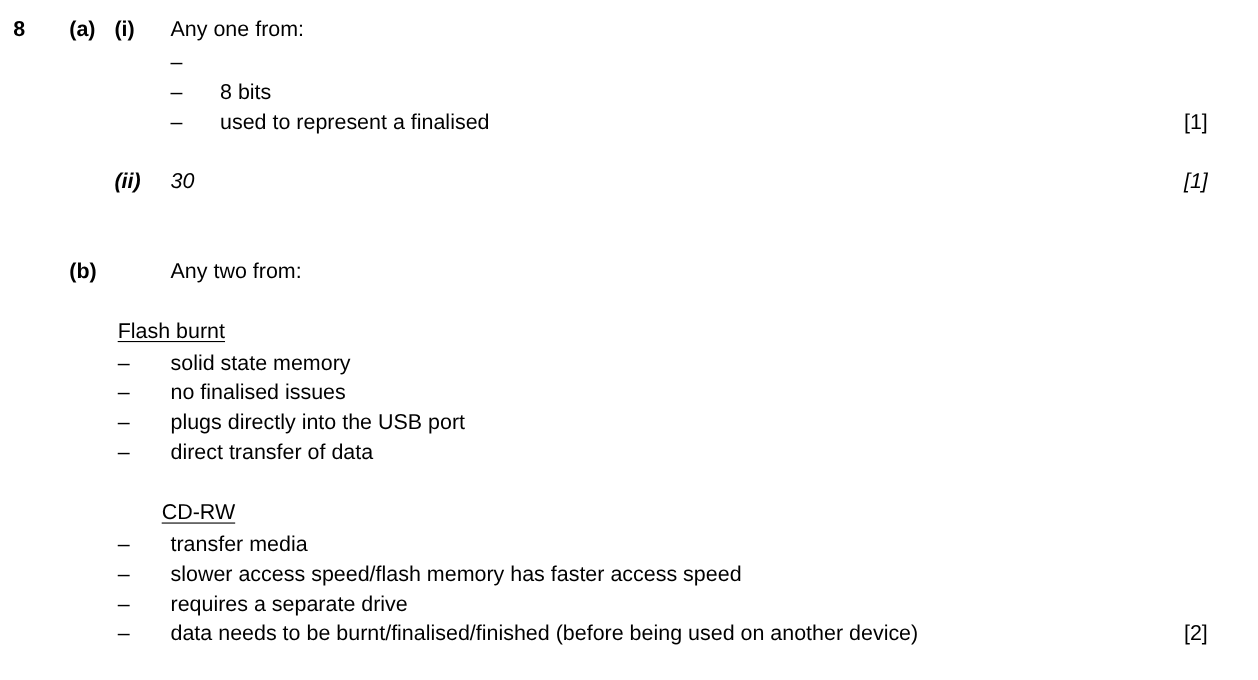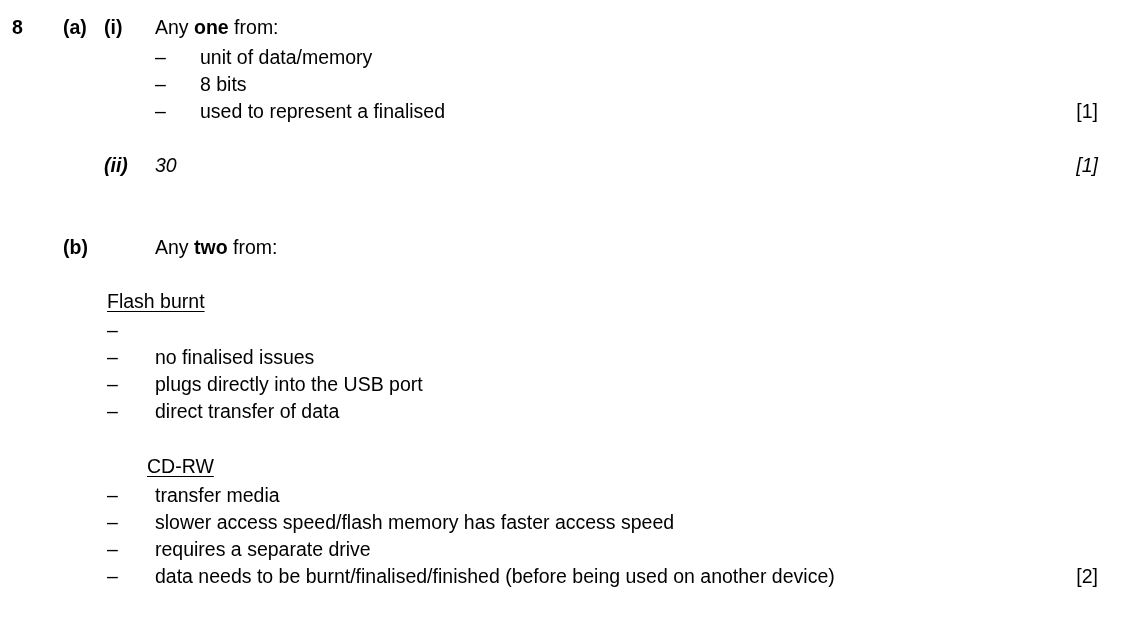--- a/index.html
+++ b/index.html
@@ -86,37 +86,36 @@
     text-underline-offset: 3px;
   }
   .col-marks {
     position: absolute;
     left: 0;
     top: 0;
     width: 1098px;
     text-align: right;
   }
 
-  .bold { font-weight: bold; text-align: right; }
+  .bold { font-weight: normal; text-align: right; }
 </style>
 </head>
 <body>
 
 <div class="page">
 
   <div class="row" style="top:14px;">
     <span class="col-qnum">8</span>
     <span class="col-part">(a)</span>
     <span class="col-roman">(i)</span>
     <span class="col-text"><span>Any </span><span class="bold">one</span><span> from:</span></span>
   </div>
 
   <div class="row" style="top:44px;">
     <span class="col-dash-a">–</span>
-    <span class="col-text-a">unit of data/memory</span>
   </div>
 
   <div class="row" style="top:71px;">
     <span class="col-dash-a">–</span>
     <span class="col-text-a">8 bits</span>
   </div>
 
   <div class="row" style="top:98px;">
     <span class="col-dash-a">–</span>
     <span class="col-text-a">used to represent a finalised</span>
@@ -133,20 +132,21 @@
     <span class="col-part">(b)</span>
     <span class="col-text"><span>Any </span><span class="bold">two</span><span> from:</span></span>
   </div>
 
   <div class="row" style="top:288px;">
     <span class="col-heading-b">Flash burnt</span>
   </div>
 
   <div class="row" style="top:317px;">
     <span class="col-dash-b">–</span>
+    <span class="col-text-b">solid state memory</span>
   </div>
 
   <div class="row" style="top:344px;">
     <span class="col-dash-b">–</span>
     <span class="col-text-b">no finalised issues</span>
   </div>
 
   <div class="row" style="top:371px;">
     <span class="col-dash-b">–</span>
     <span class="col-text-b">plugs directly into the USB port</span>

